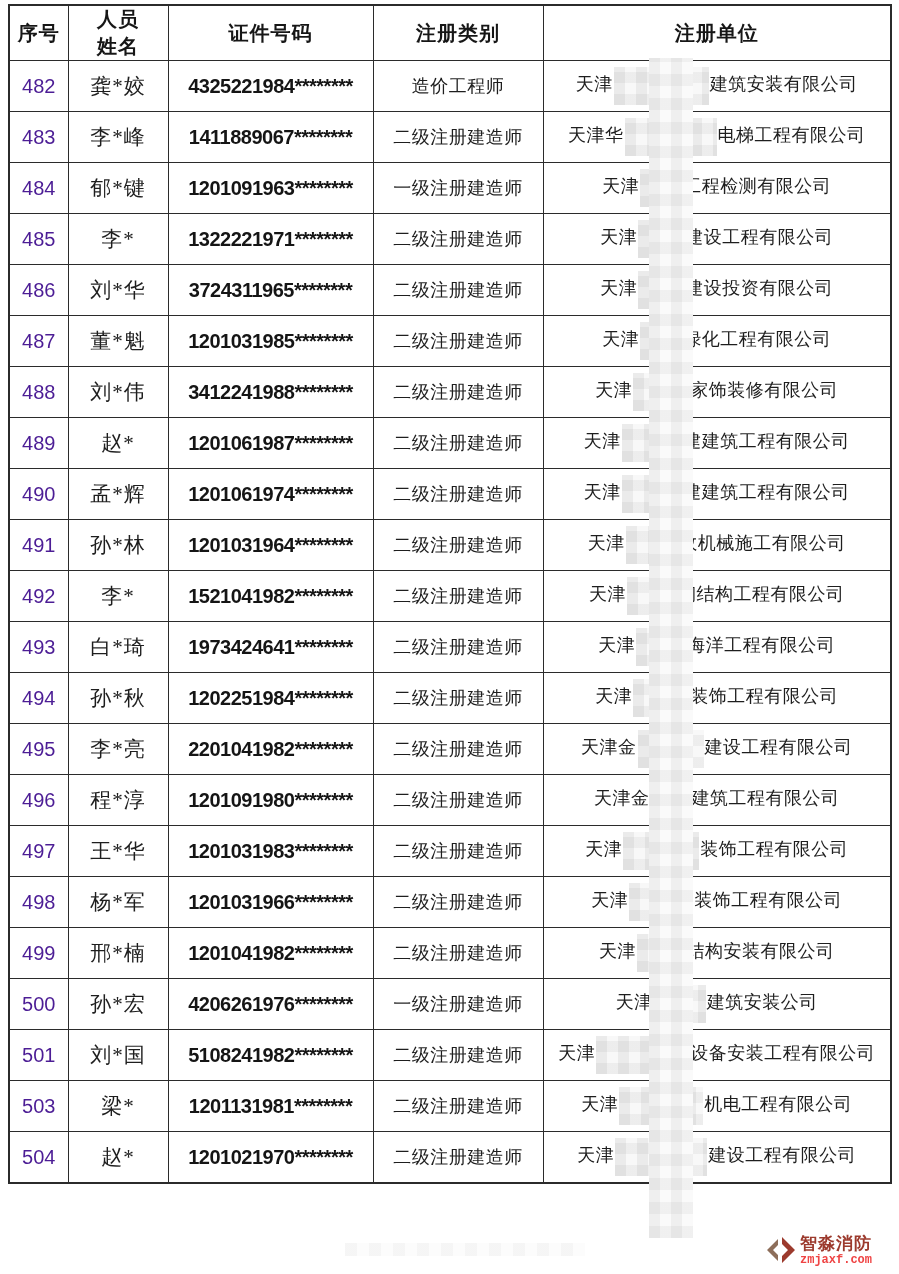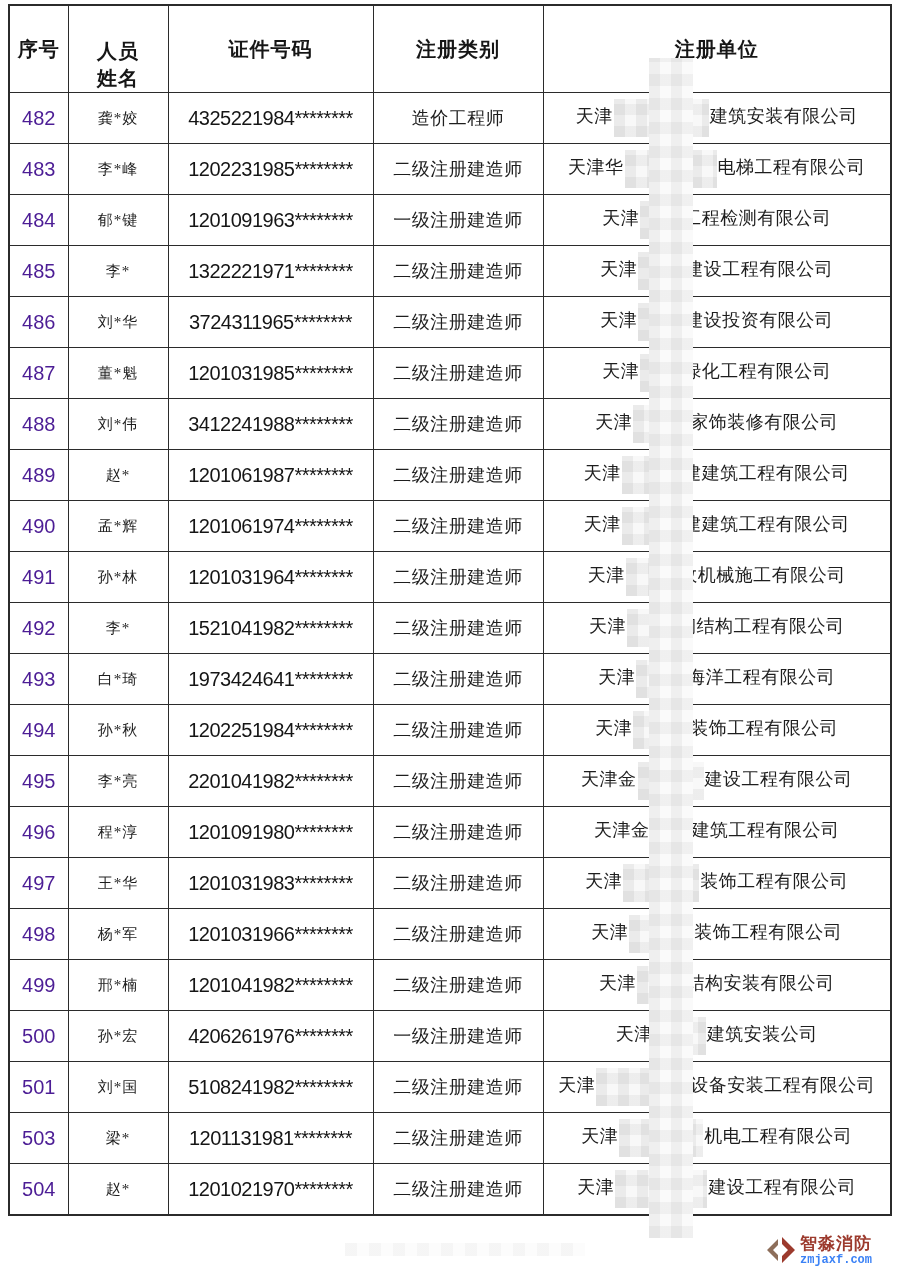--- a/index.html
+++ b/index.html
@@ -16,26 +16,26 @@
   table,td,th{border:1px solid #2b2b2b;}
   table{border-width:2px;}
   th{
     height:54px;font-size:20px;font-weight:bold;text-align:center;
     letter-spacing:1px;color:#161616;padding:0;
   }
   td{
     height:50px;text-align:center;vertical-align:middle;padding:0 2px;
     overflow:hidden;white-space:nowrap;
   }
-  .name-head{display:inline-block;width:2.35em;line-height:1.35;letter-spacing:1px;margin-top:32px;}
+  .name-head{display:inline-block;width:2.35em;line-height:1.35;letter-spacing:1px;}
   .c-no{font-family:"Liberation Sans","DejaVu Sans",sans-serif;font-size:20px;color:#4c1d95;}
-  .c-name{font-size:15px;letter-spacing:1px;margin-top:28px;}
+  .c-name{font-size:21px;letter-spacing:1px;margin-top:28px;}
   .c-id{
     font-family:"Liberation Sans","DejaVu Sans",sans-serif;
-    font-size:20px;font-weight:400;letter-spacing:-0.5px;color:#151515;
+    font-size:20px;font-weight:700;letter-spacing:-0.5px;color:#151515;
   }
   .c-cat{font-size:18px;letter-spacing:0.5px;margin-top:40px;}
   .c-unit{font-size:18px;letter-spacing:0.5px;}
   .mosaic{
     display:inline-block;height:38px;vertical-align:middle;margin:0 1px;
     background:
       repeating-linear-gradient(0deg, rgba(0,0,0,0.045) 0 11px, rgba(0,0,0,0) 11px 22px),
       repeating-linear-gradient(90deg, #ebebeb 0 11px, #f8f8f8 11px 22px);
   }
   .censor-band{
@@ -91,21 +91,21 @@
         <tr>
     <td class="c-no">482</td>
     <td class="c-name">龚*姣</td>
     <td class="c-id">4325221984********</td>
     <td class="c-cat">造价工程师</td>
     <td class="c-unit"><span>天津</span><span class="mosaic" style="width: 95px;"></span><span>建筑安装有限公司</span></td>
   </tr>
         <tr>
     <td class="c-no">483</td>
     <td class="c-name">李*峰</td>
-    <td class="c-id">1202231985********</td>
+    <td class="c-id">1411889067********</td>
     <td class="c-cat">二级注册建造师</td>
     <td class="c-unit"><span>天津华</span><span class="mosaic" style="width: 92px;"></span><span>电梯工程有限公司</span></td>
   </tr>
         <tr>
     <td class="c-no">484</td>
     <td class="c-name">郁*键</td>
     <td class="c-id">1201091963********</td>
     <td class="c-cat">一级注册建造师</td>
     <td class="c-unit"><span>天津</span><span class="mosaic" style="width: 42px;"></span><span>工程检测有限公司</span></td>
   </tr>
@@ -250,15 +250,15 @@
 <div class="censor-bottom"></div>
 
 <div class="watermark">
   <svg class="wm-logo" width="32" height="32" viewBox="0 0 32 32">
     <polygon points="2,16 13,5 13,11 8,16 13,21 13,27" fill="#8d6e5a"></polygon>
     <polygon points="30,16 17,3 17,10 23,16 17,22 17,29" fill="#9c3a2d"></polygon>
     <polygon points="13,13 19,13 19,19 13,19" fill="#ffffff"></polygon>
   </svg>
   <div class="wm-text">
     <span class="wm-brand" style="color: rgb(156, 58, 45);">智淼消防</span>
-    <span class="wm-site" style="color: #3b82f6;">zmjaxf.com</span>
+    <span class="wm-site" style="color: #ef4444;">zmjaxf.com</span>
   </div>
 </div>
 
 </body></html>

